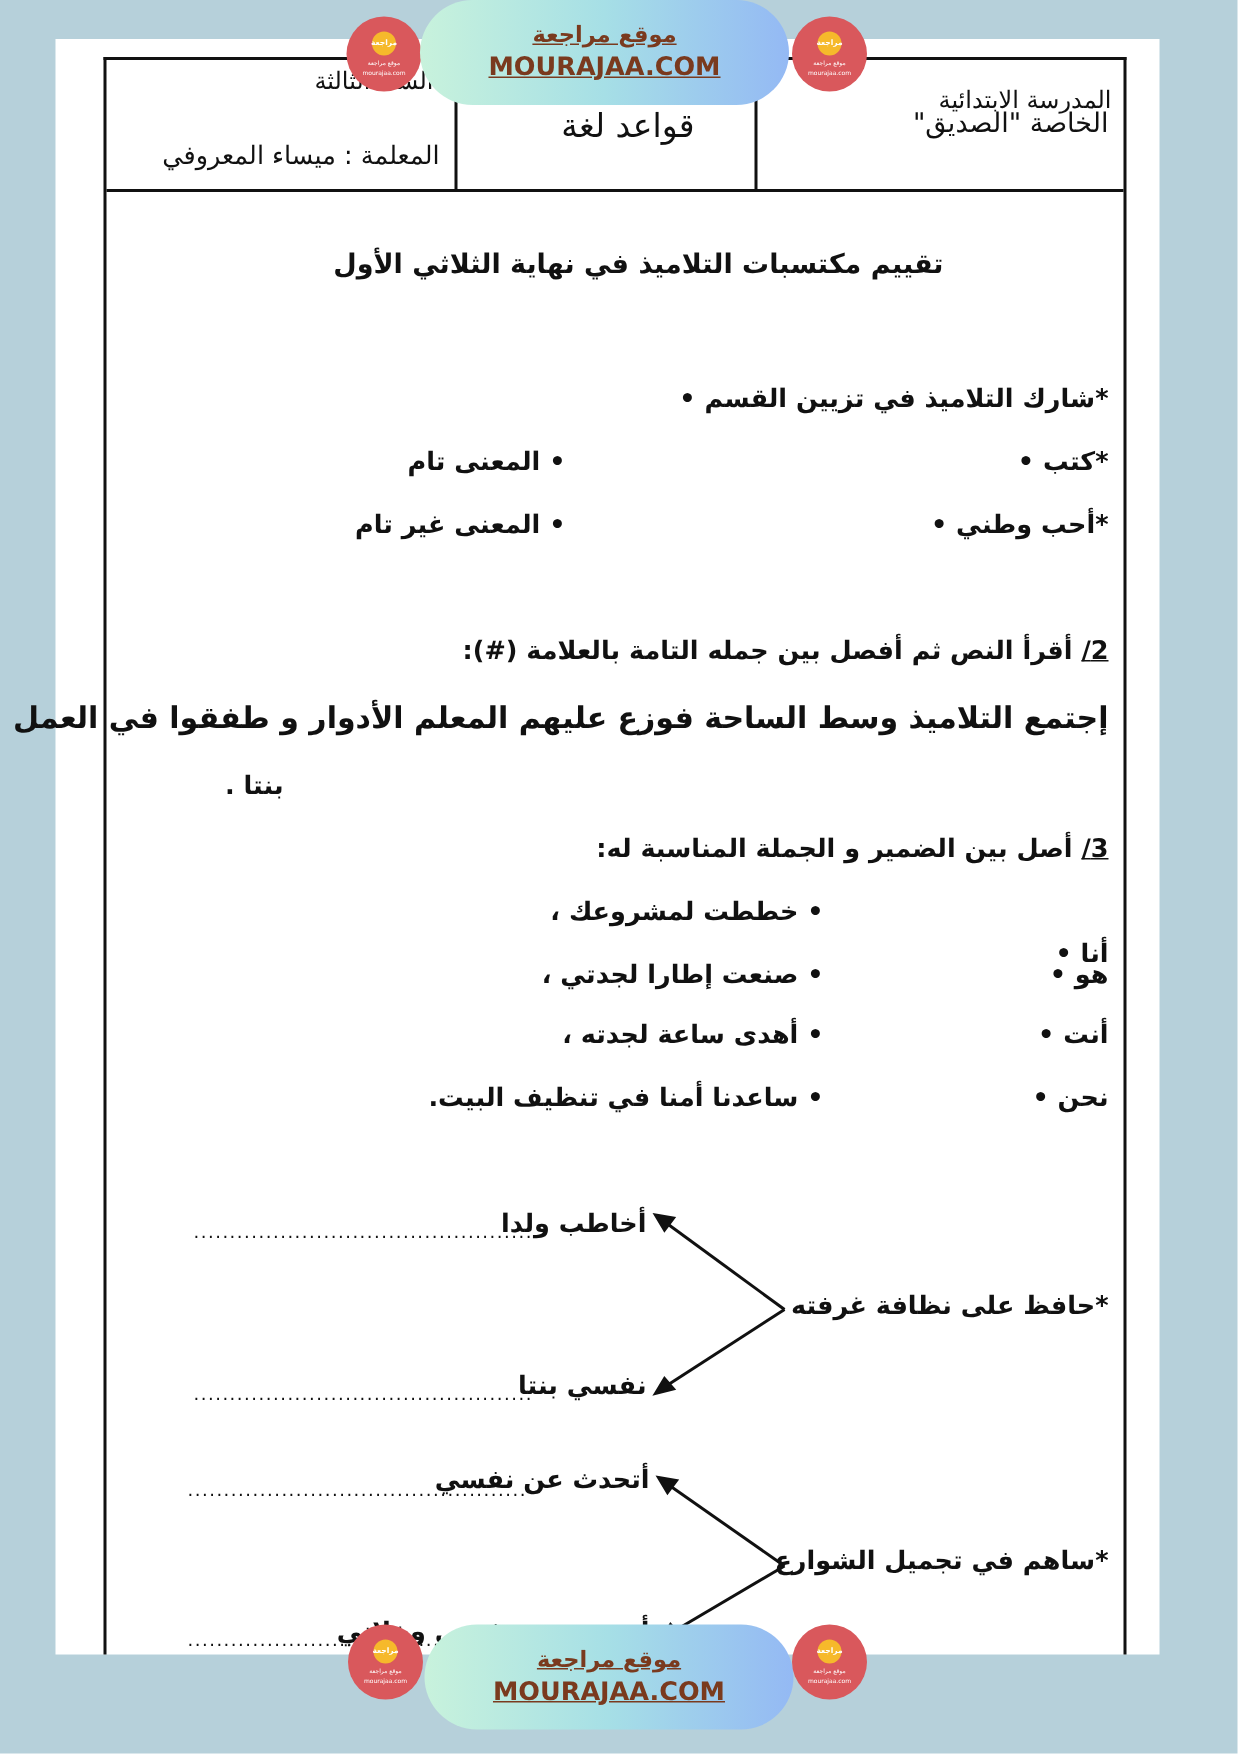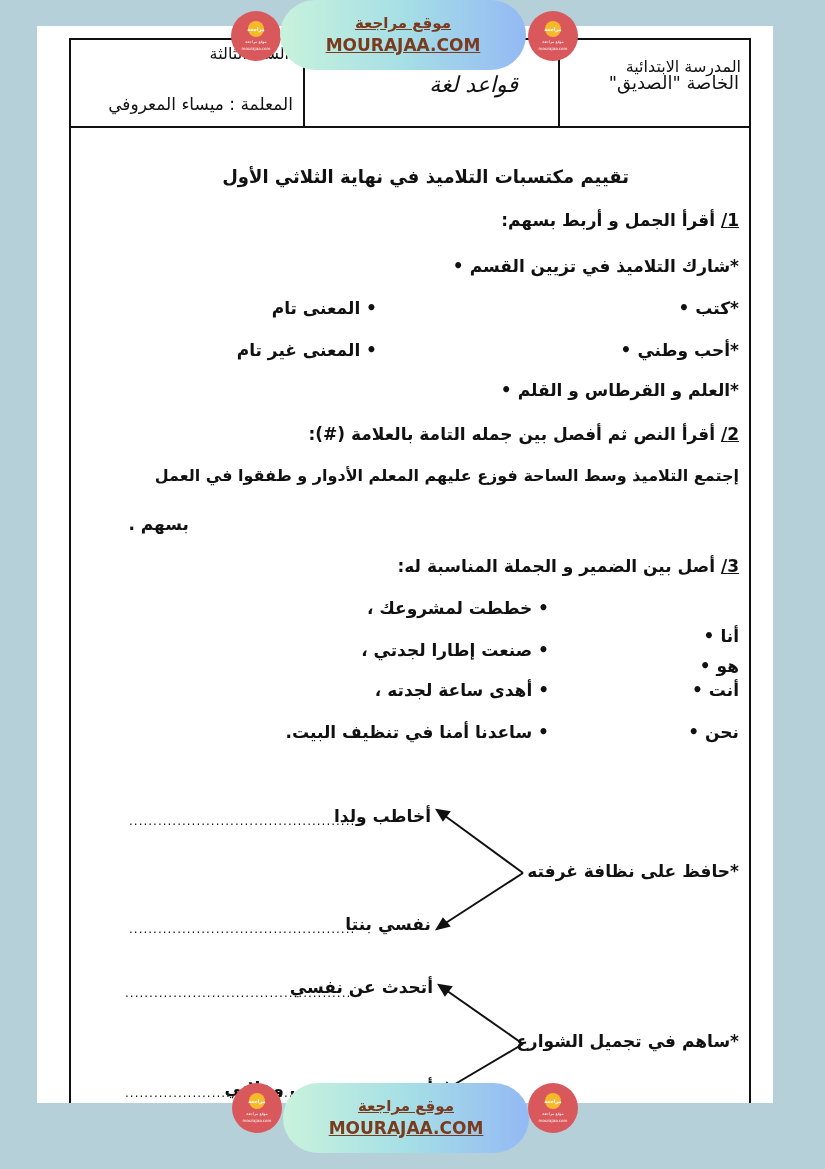--- a/index.html
+++ b/index.html
@@ -16,21 +16,21 @@
   .frame {
     position: absolute; left: 32px; top: 12px; width: 682px; height: 1065px;
     border-left: 2px solid #111; border-right: 2px solid #111; border-top: 2px solid #111;
   }
   .header {
     position: absolute; left: 0; top: 0; width: 100%; height: 88px;
     border-bottom: 2px solid #111; display: flex; direction: ltr;
   }
   .hcell { position: relative; height: 100%; }
   .hcell.left { width: 234px; border-right: 2px solid #111; }
-  .hcell.mid { width: 255px; border-right: 2px solid #111; font-style: italic; }
+  .hcell.mid { width: 200px; border-right: 2px solid #111; }
   .hcell.right { flex: 1; }
   .htext {
     position: absolute; direction: rtl; font-family: "DejaVu Sans", sans-serif;
     font-size: 16px; color: #111; white-space: nowrap;
   }
   .content { position: absolute; left: 0; top: 88px; width: 100%; bottom: 0; direction: rtl; }
   .ln {
     position: absolute; right: 10px; direction: rtl; white-space: nowrap;
     font-family: "DejaVu Sans", sans-serif; font-size: 17px; color: #111; font-weight: bold;
   }
@@ -87,44 +87,39 @@
       </div>
       <div class="hcell right">
         <span class="htext" style="right:8px; top:2px;margin-top:15px;">المدرسة الابتدائية</span>
         <span class="htext" style="right:10px; top:32px; font-size:18px;">الخاصة "الصديق"</span>
       </div>
     </div>
 
     <div class="content">
       <div class="ln title" style="right:120px; top:38px;text-align:center;">تقييم مكتسبات التلاميذ في نهاية الثلاثي الأول</div>
 
-      <div class="ln" style="top:82px;">
-        <span class="qnum">1/</span>
-        <span>أقرأ الجمل و أربط بسهم:</span>
-      </div>
       <div class="ln" style="top:128px;">*شارك التلاميذ في تزيين القسم •</div>
       <div class="ln" style="top:170px;">*كتب •</div>
       <div class="ln" style="top:212px;">*أحب وطني •</div>
-      <div class="ln" style="top:252px;">*العلم و القرطاس و القلم •</div>
       <div class="ln" style="right:372px; top:170px;">• المعنى تام</div>
       <div class="ln" style="right:372px; top:212px;">• المعنى غير تام</div>
 
       <div class="ln" style="top:296px;">
         <span class="qnum">2/</span>
         <span>أقرأ النص ثم أفصل بين جمله التامة بالعلامة (#):</span>
       </div>
-      <div class="ln" style="top:338px; font-size:16px;">إجتمع التلاميذ وسط الساحة فوزع عليهم المعلم الأدوار و طفقوا في العمل</div>
-      <div class="ln" style="top:386px; right:560px;">بسهم .</div>
+      <div class="ln" style="top:338px; font-size:20px;">إجتمع التلاميذ وسط الساحة فوزع عليهم المعلم الأدوار و طفقوا في العمل</div>
+      <div class="ln" style="top:386px; right:560px;">بنتا .</div>
 
       <div class="ln" style="top:428px;">
         <span class="qnum">3/</span>
         <span>أصل بين الضمير و الجملة المناسبة له:</span>
       </div>
       <div class="ln" style="top:488px;margin-top:10px;">أنا •</div>
-      <div class="ln" style="top:528px;">هو •</div>
+      <div class="ln" style="top:512px;">هو •</div>
       <div class="ln" style="top:552px;margin-left:17px;">أنت •</div>
       <div class="ln" style="top:594px;">نحن •</div>
       <div class="ln" style="right:200px; top:470px;">• خططت لمشروعك ،</div>
       <div class="ln" style="right:200px; top:512px;">• صنعت إطارا لجدتي ،</div>
       <div class="ln" style="right:200px; top:552px;">• أهدى ساعة لجدته ،</div>
       <div class="ln" style="right:200px; top:594px;">• ساعدنا أمنا في تنظيف البيت.</div>
 
 
       <svg class="arrows" width="682" height="980">
         <g stroke="#111" stroke-width="2" fill="#111">

